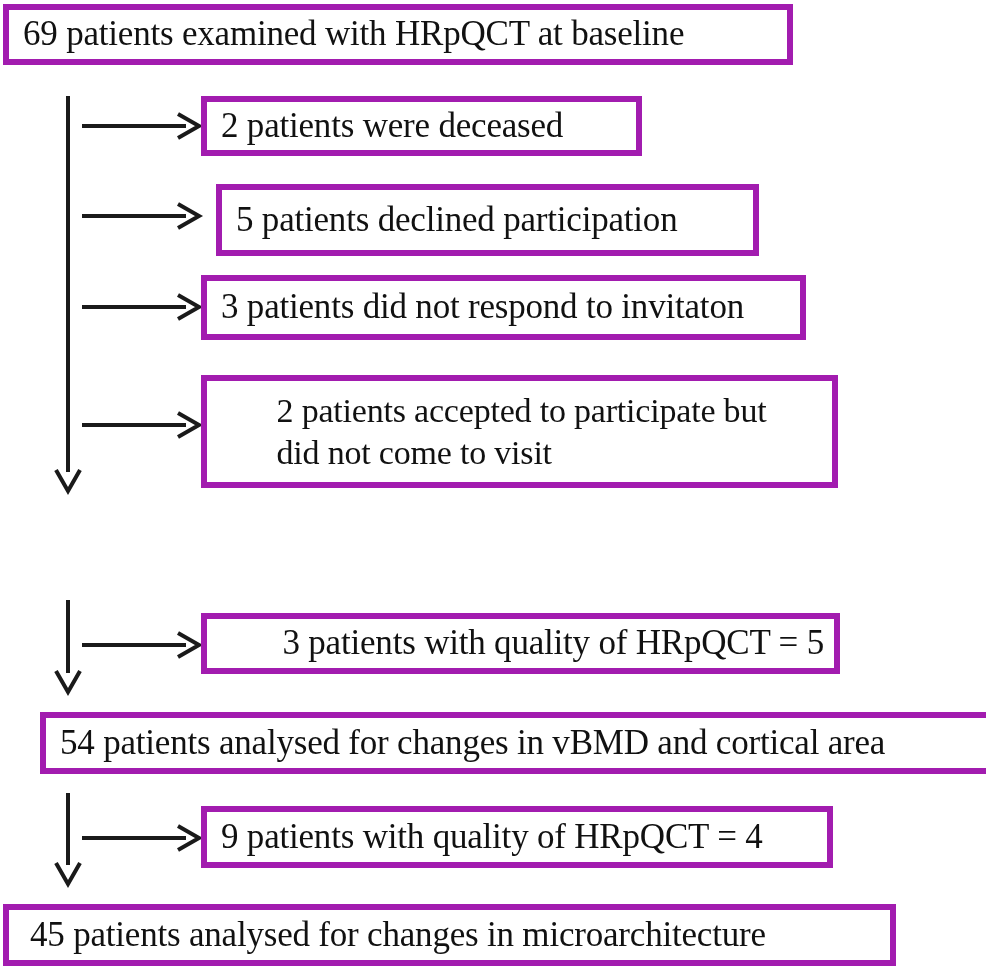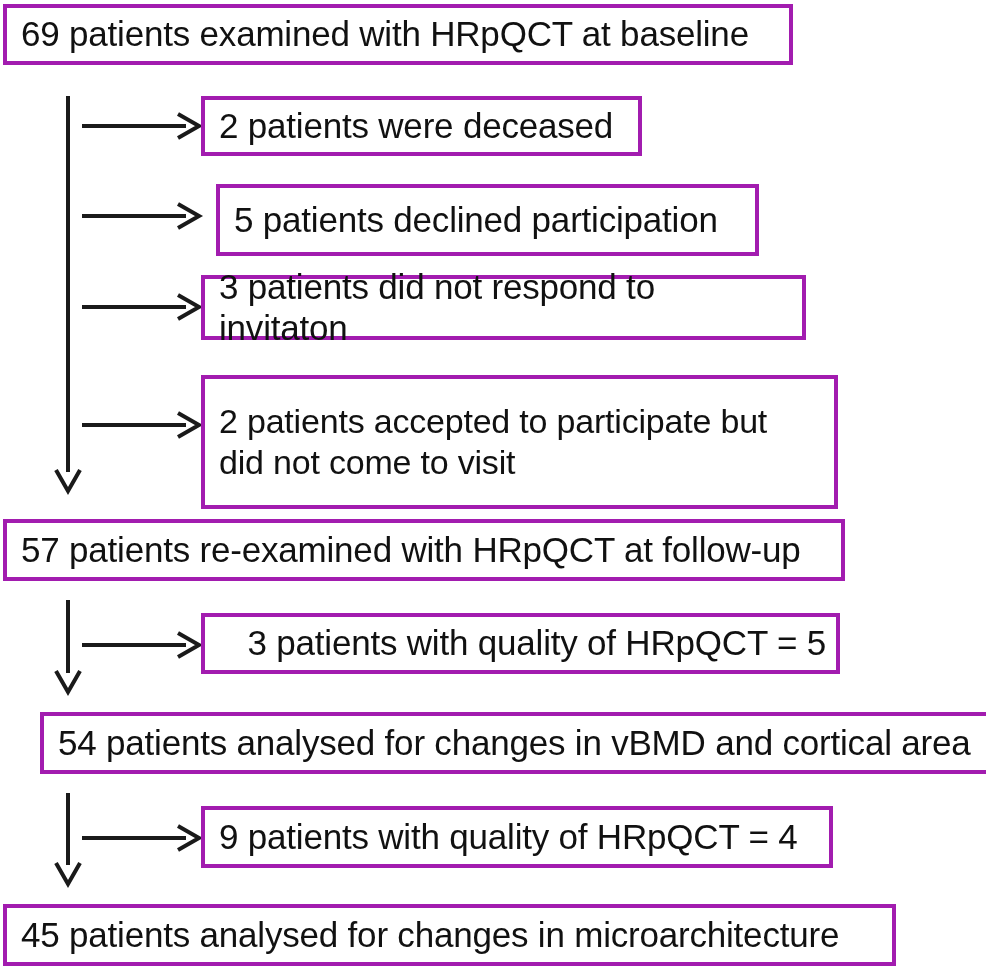--- a/index.html
+++ b/index.html
@@ -14,25 +14,26 @@
   #canvas {
     position: relative;
     width: 986px;
     height: 972px;
     background: #ffffff;
     overflow: hidden;
   }
   .node {
     position: absolute;
     box-sizing: border-box;
-    border: 4px solid #a21caf;
+    border: 6px solid #a21caf;
     background: #ffffff;
     display: flex;
     align-items: center;
     justify-content: flex-start;
+    font-family: Liberation Serif, serif;
   }
   .node .label {
     display: block;
     padding-left: 14px;
     padding-right: 10px;
     color: #111111;
     font-size: 35px;
     line-height: 1.16;
     letter-spacing: -0.2px;
     white-space: pre-line;
@@ -111,28 +112,25 @@
   <div class="node" style="left:201px; top:275px; width:605px; height:65px;">
     <span class="label">3 patients did not respond to invitaton</span>
   </div>
 
   <div class="hline" style="left:82px; top:423px; width:104px;"></div>
   <div class="arrow-right" style="left:176px; top:411px;">
     <svg width="26" height="28" viewBox="0 0 26 28" aria-hidden="true">
       <path d="M2 2 L23 14 L2 26" fill="none" stroke="#1a1a1a" stroke-width="4" stroke-linecap="butt"></path>
     </svg>
   </div>
-  <div class="node two-line" style="left:201px; top:375px; width:637px; height:134px;">
+  <div class="node two-line" style="left:201px; top:375px; width:637px; height:113px;justify-content:center;">
     <span class="label">2 patients accepted to participate but
  did not come to visit</span>
   </div>
 
-  <div class="node" style="left:3px; top:519px; width:842px; height:62px;">
-    <span class="label">57 patients re-examined with HRpQCT at follow-up</span>
-  </div>
 
   <div class="vline" style="left:66px; top:600px; height:73px;"></div>
   <div class="arrow-down" style="left:54px; top:669px;">
     <svg width="28" height="26" viewBox="0 0 28 26" aria-hidden="true">
       <path d="M2 2 L14 23 L26 2" fill="none" stroke="#1a1a1a" stroke-width="4" stroke-linecap="butt"></path>
     </svg>
   </div>
 
   <div class="hline" style="left:82px; top:643px; width:104px;"></div>
   <div class="arrow-right" style="left:176px; top:631px;">
@@ -158,17 +156,17 @@
   <div class="hline" style="left:82px; top:836px; width:104px;"></div>
   <div class="arrow-right" style="left:176px; top:824px;">
     <svg width="26" height="28" viewBox="0 0 26 28" aria-hidden="true">
       <path d="M2 2 L23 14 L2 26" fill="none" stroke="#1a1a1a" stroke-width="4" stroke-linecap="butt"></path>
     </svg>
   </div>
   <div class="node" style="left:201px; top:806px; width:632px; height:62px;">
     <span class="label">9 patients with quality of HRpQCT = 4</span>
   </div>
 
-  <div class="node" style="left:3px; top:904px; width:893px; height:62px;">
+  <div class="node" style="left:3px; top:904px; width:893px; height:62px;padding-left:7px;">
     <span class="label">45 patients analysed for changes in microarchitecture</span>
   </div>
 
 </div>
 
 </body></html>

